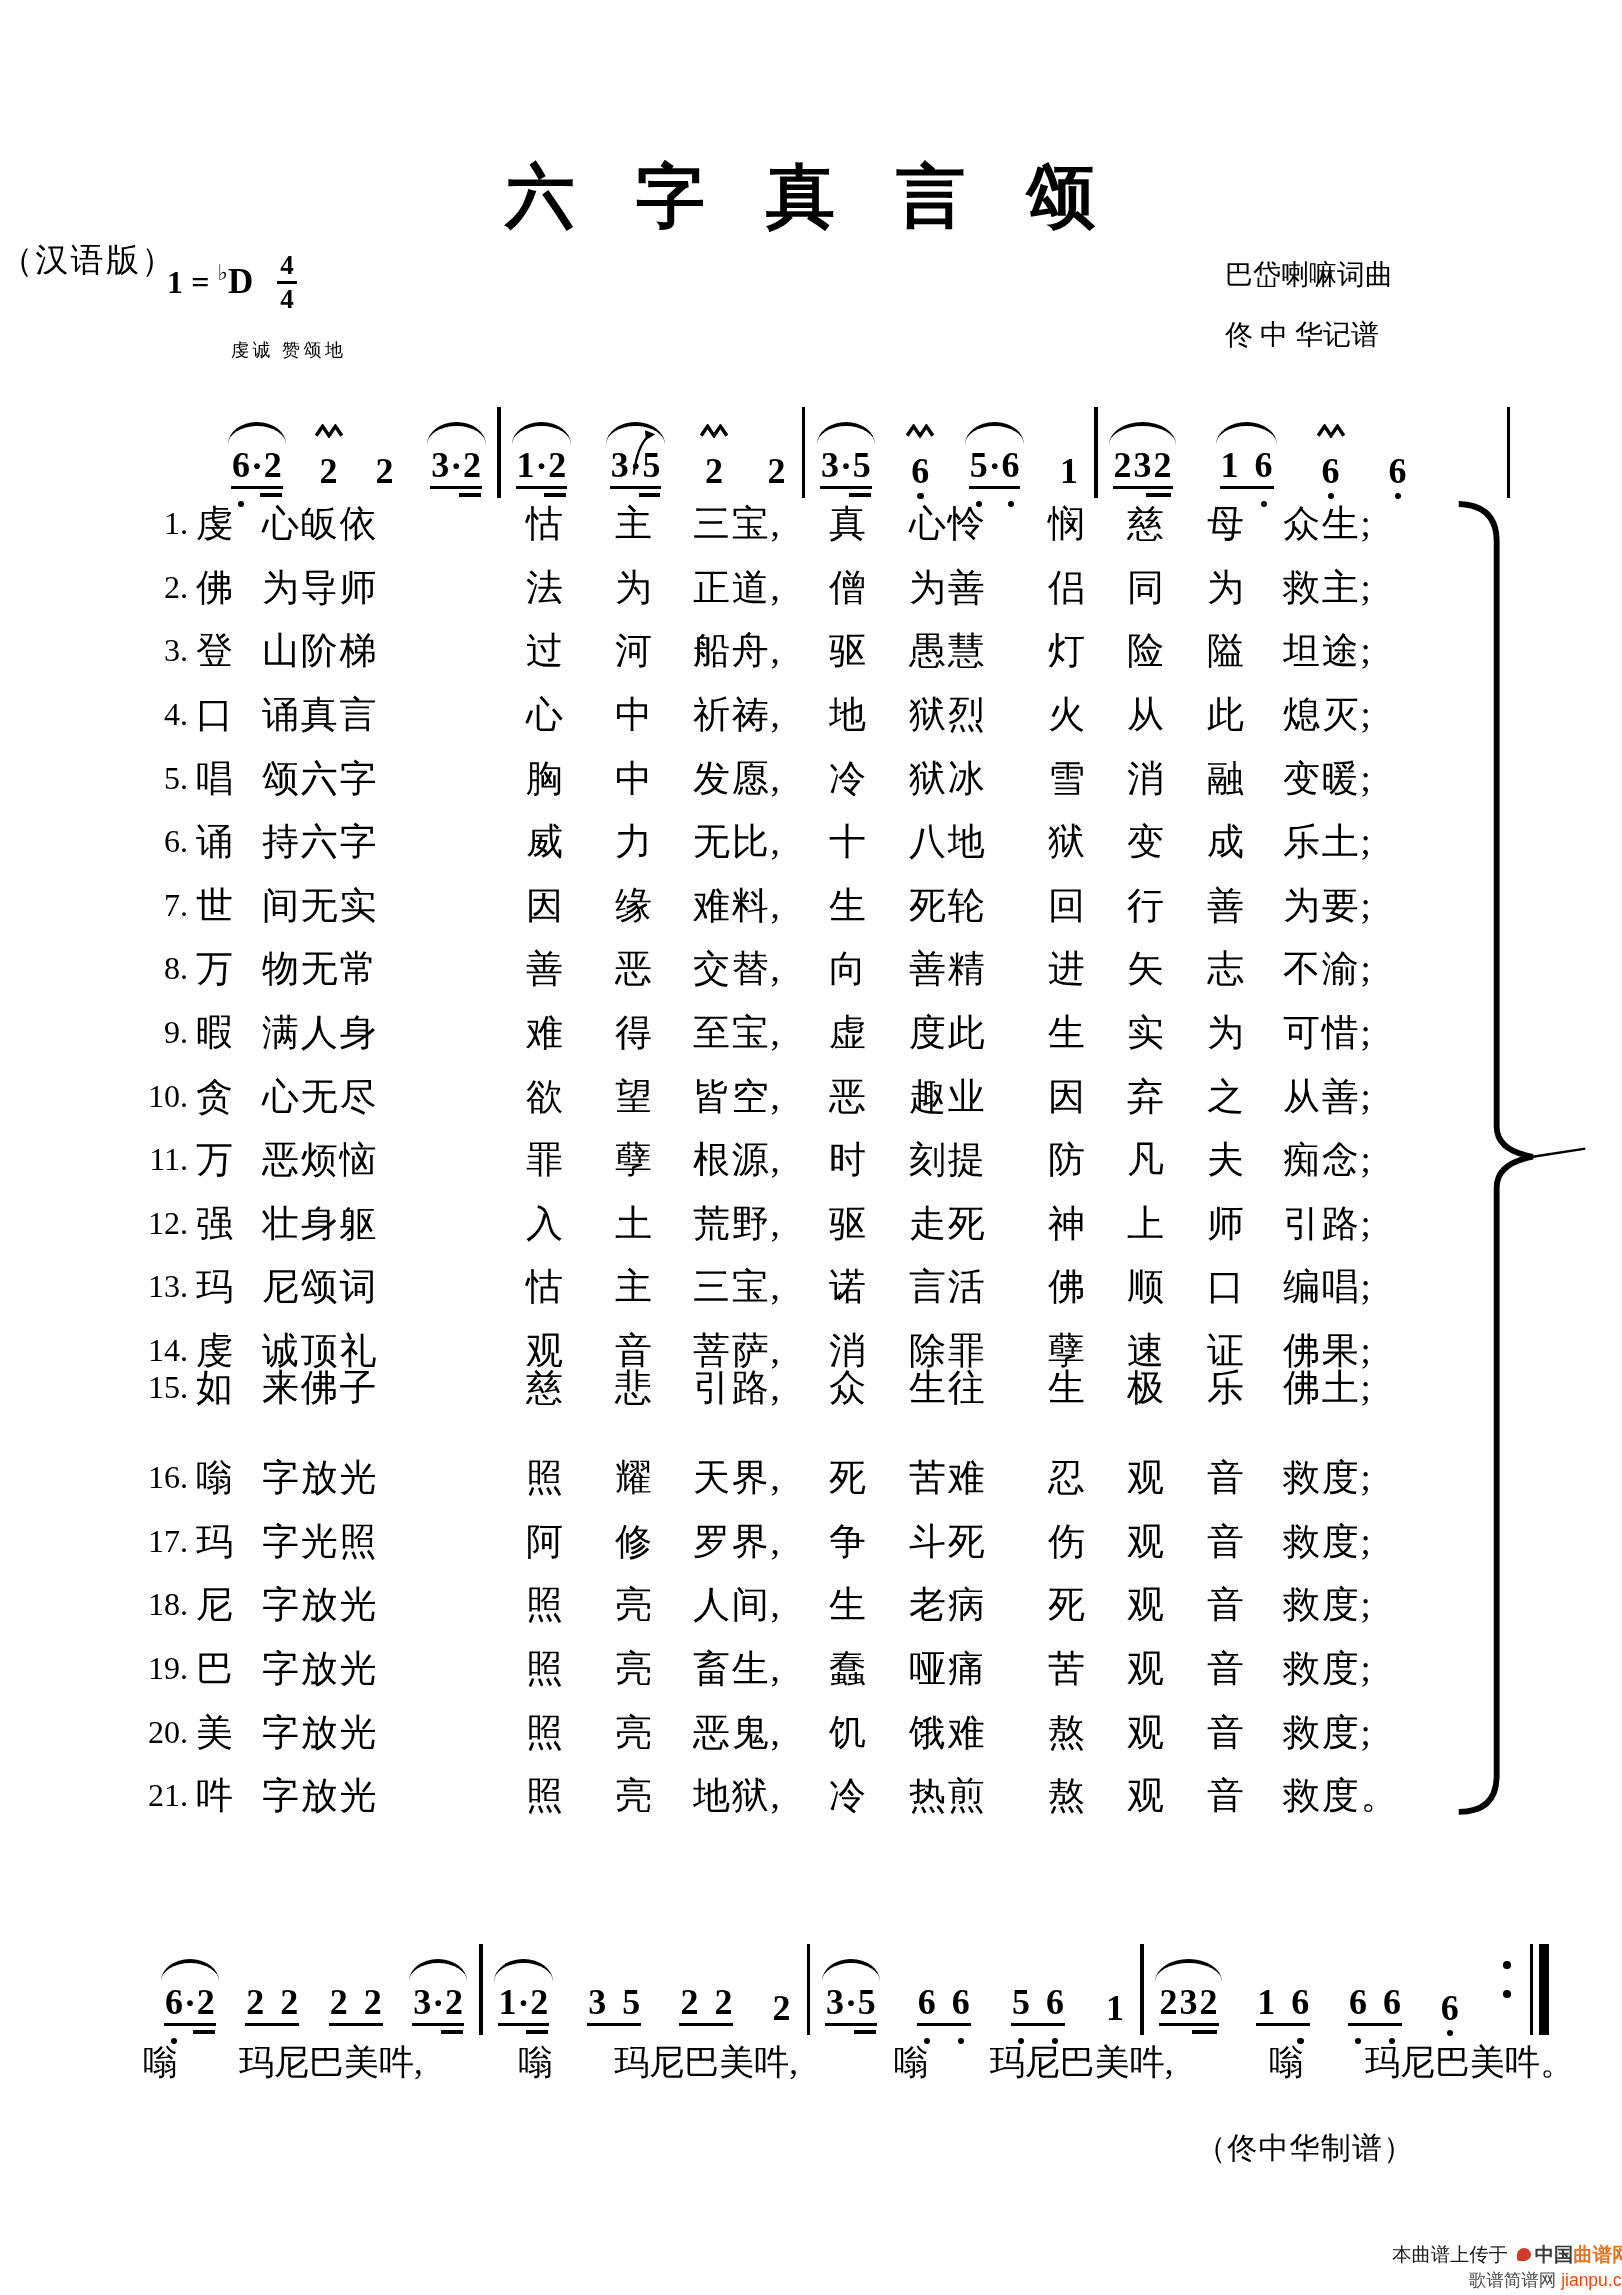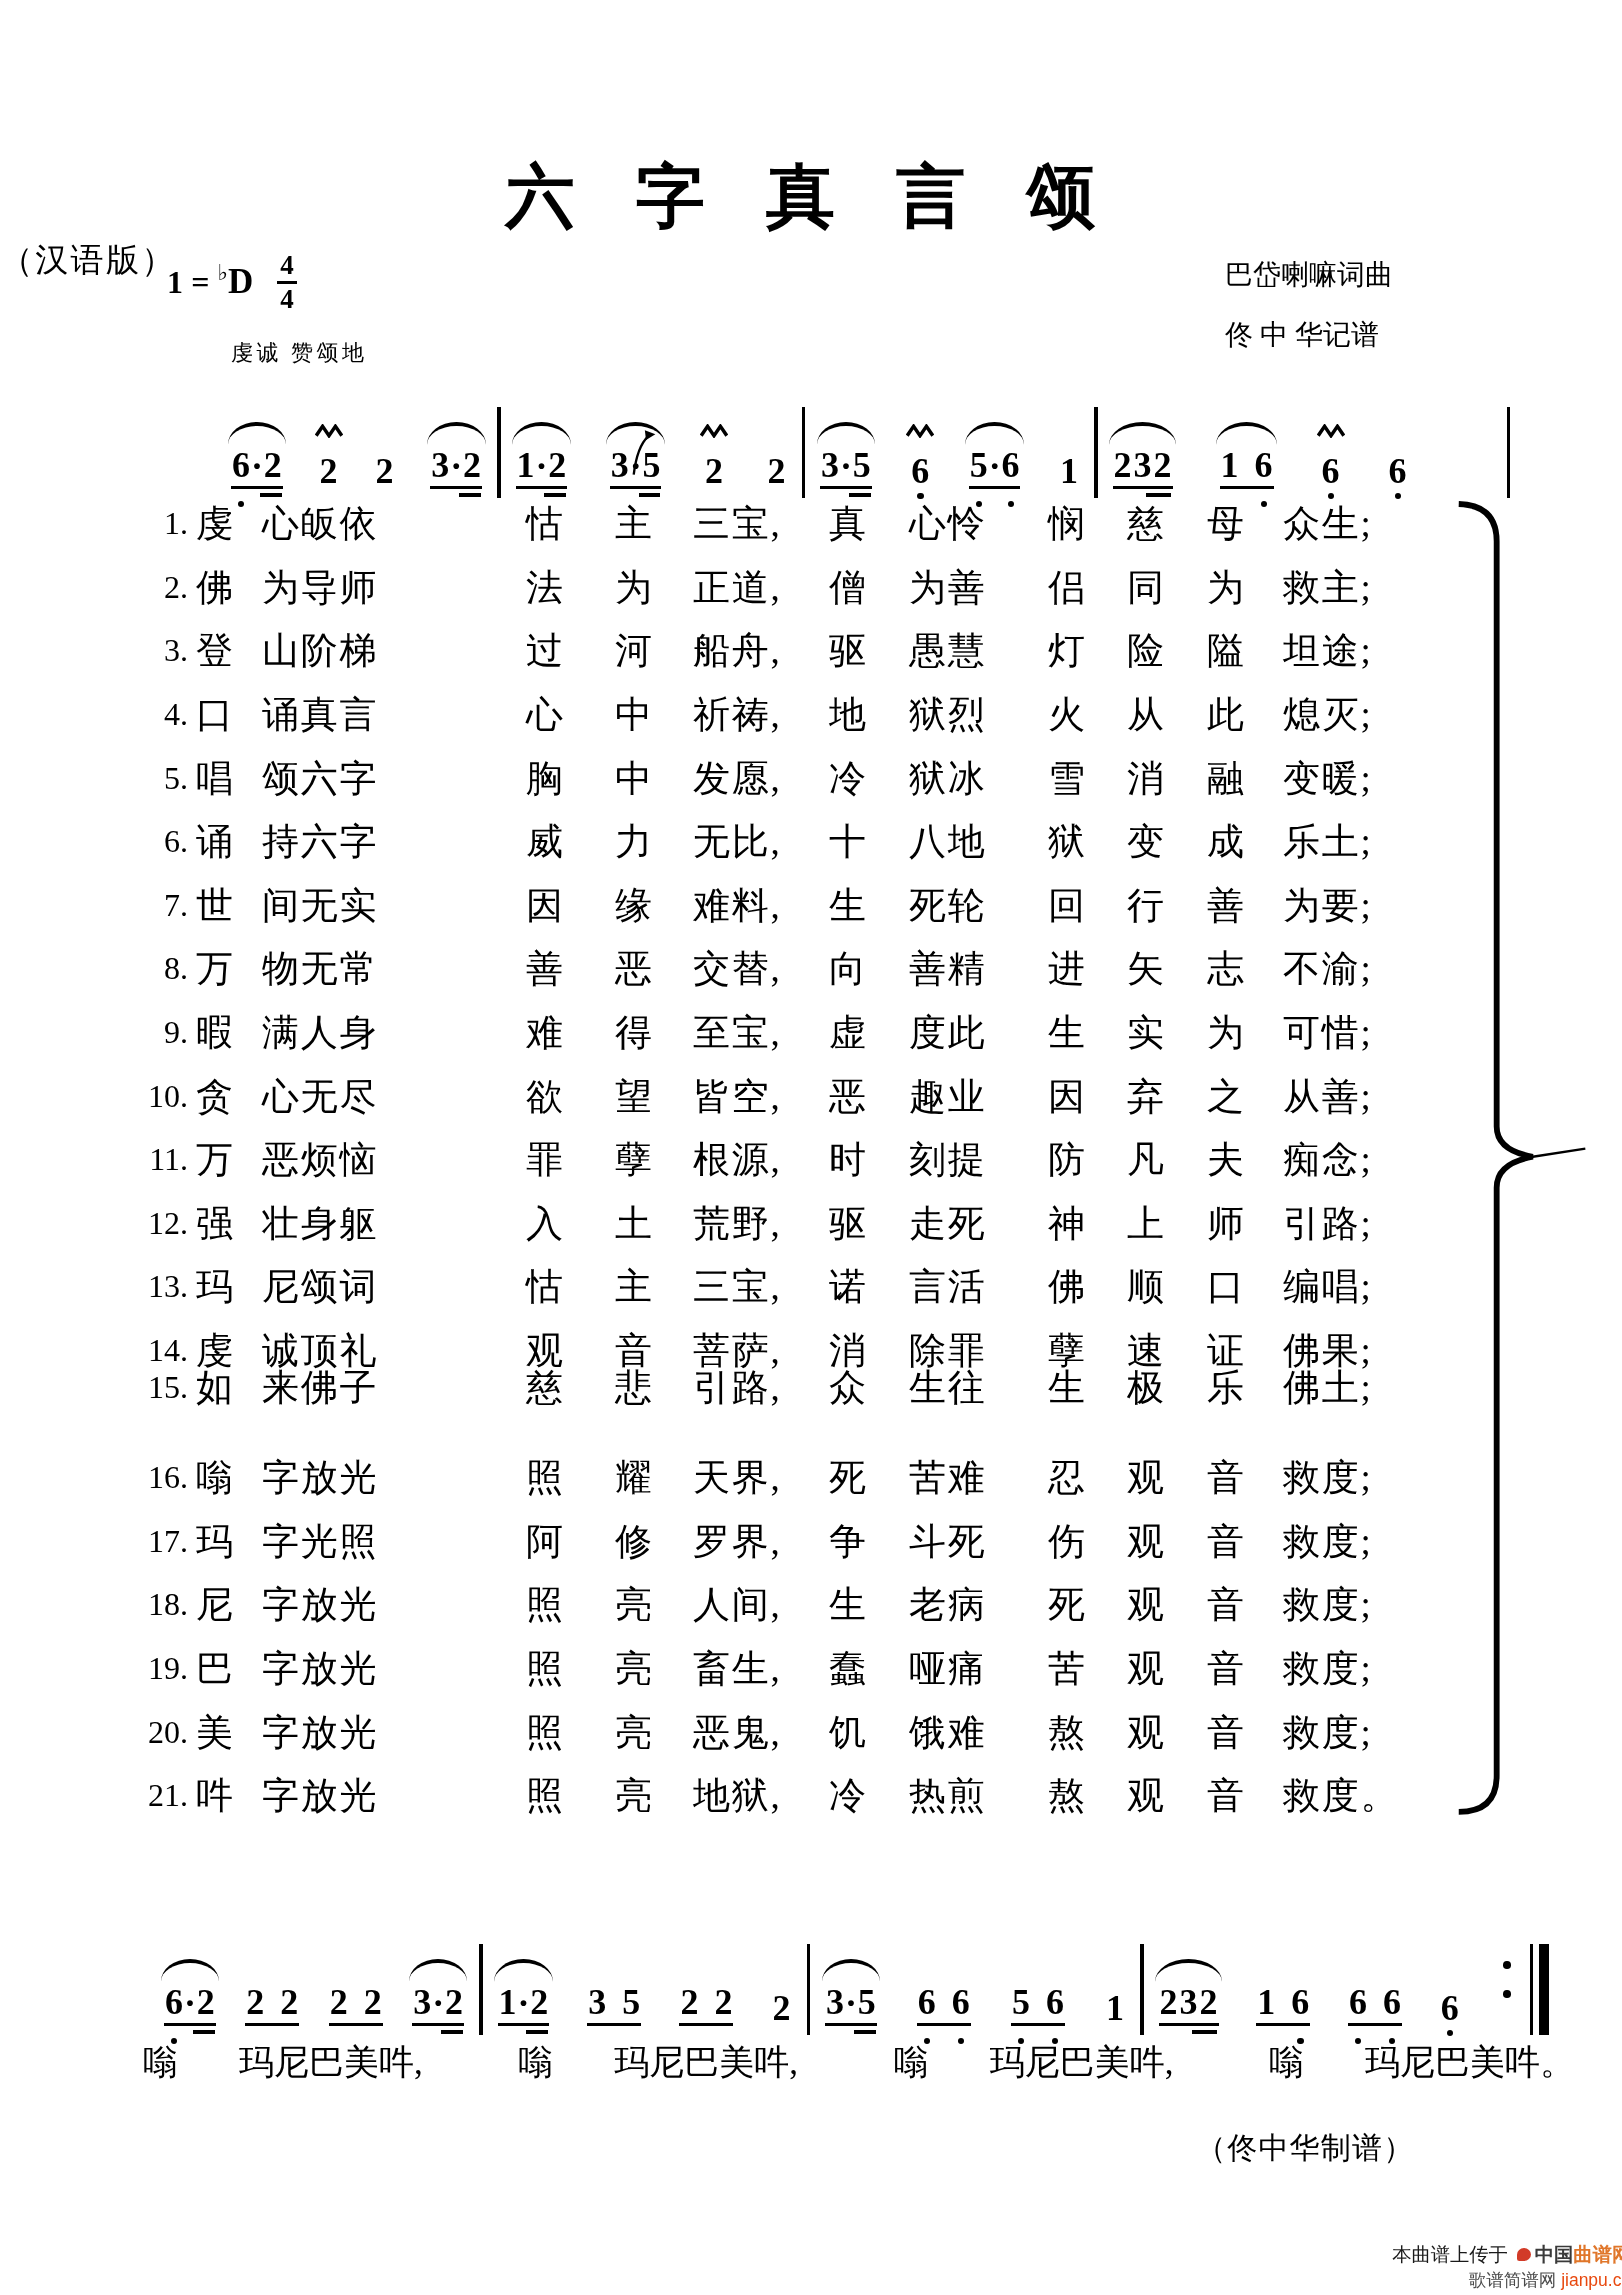--- a/index.html
+++ b/index.html
@@ -18,21 +18,21 @@
     font-size:33px;letter-spacing:2.3px;
   }
   .keyblock{left:167px;top:251px;display:flex;align-items:center;font-weight:bold;}
   .key-tonic{font-size:32px;}
   .key-eq{font-size:32px;margin:0 8.2px;}
   .key-flat{font-size:22px;vertical-align:super;position:relative;top:-9.4px;}
   .key-note{font-size:35px;}
   .timesig{display:inline-flex;flex-direction:column;align-items:center;margin-left:23.4px;line-height:1.05;}
   .timesig .beats{font-size:27px;border-bottom:3.5px solid #000;padding:0 3.5px 1.2px 3.5px;}
   .timesig .unit{font-size:27px;padding-top:1.2px;}
-  .expression{left:231px;top:338px;font-size:22px;letter-spacing:3.5px;white-space:pre;}
+  .expression{left:231px;top:338px;font-size:18px;letter-spacing:3.5px;white-space:pre;}
   .credit1{left:1225px;top:256px;font-size:28px;white-space:pre;}
   .credit2{left:1225px;top:316px;font-size:28px;white-space:pre;}
   
   .score{display:flex;align-items:flex-end;}
   #score-top{left:216px;top:380px;width:1304px;height:126px;}
   #score-bottom{left:149px;top:1917px;width:1415px;height:126px;}
   .measure{display:flex;justify-content:space-between;align-items:flex-end;
            padding:0 15px 17.5px 15px;box-sizing:border-box;}
   #score-top .m0{width:281px;} #score-top .m1{width:301px;}
   #score-top .m2{width:289px;} #score-top .m3{width:409px;padding-right:99px;}

